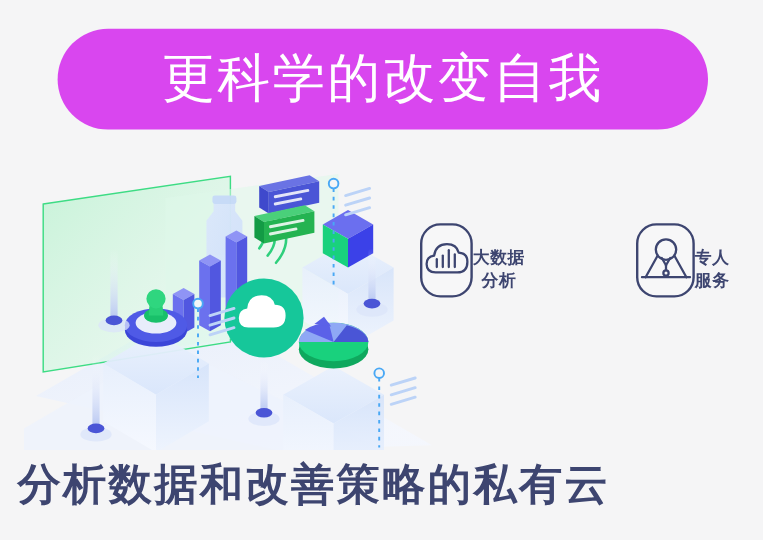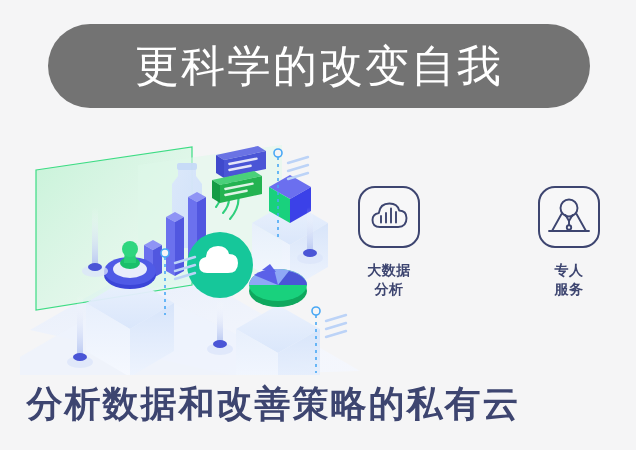--- a/index.html
+++ b/index.html
@@ -8,21 +8,21 @@
     background:#f5f5f6;
     font-family:"Liberation Sans","DejaVu Sans",sans-serif;
     overflow:hidden;
     position:relative;
   }
   #stage{position:relative;width:636px;height:450px;overflow:hidden;background:#f5f5f6;}
 
   
   .banner{
     position:absolute;left:48px;top:24px;width:542px;height:84px;
-    background:#737373;
+    background:#d946ef;
     border-radius:42px;
     display:flex;align-items:center;justify-content:center;
   }
   .banner-title{
     color:#ffffff;
     font-size:44px;
     font-weight:400;
     letter-spacing:2px;
     line-height:1;
     white-space:nowrap;
@@ -31,21 +31,21 @@
 
   
   .illustration{position:absolute;left:20px;top:125px;width:340px;height:250px;}
   .illustration svg{display:block;}
 
   
   .features{
     position:absolute;left:350px;top:186px;width:258px;height:146px;
     display:flex;align-items:flex-start;justify-content:space-between;
   }
-  .feature{width:78px;display:flex;flex-direction:column;align-items:center;}
+  .feature{width:78px;display:flex;flex-direction:row;align-items:center;}
   .feature-icon{
     width:62px;height:62px;
     border:2px solid #3d4570;
     border-radius:17px;
     background:#f7f7f8;
     display:flex;align-items:center;justify-content:center;
     box-sizing:border-box;
   }
   .feature-icon svg{display:block;}
   .feature-label{
@@ -64,21 +64,20 @@
   .tagline{
     position:absolute;left:0;top:382px;width:523px;
     text-align:center;
     color:#3d4570;
     font-size:36px;
     font-weight:bold;
     letter-spacing:2px;
     line-height:1.2;
     white-space:nowrap;
     user-select:none;
-    padding-left:12px;
   }
 </style>
 </head>
 <body>
 
 <div id="stage">
 
   <div class="banner">
     <div class="banner-title">更科学的改变自我</div>
   </div>

